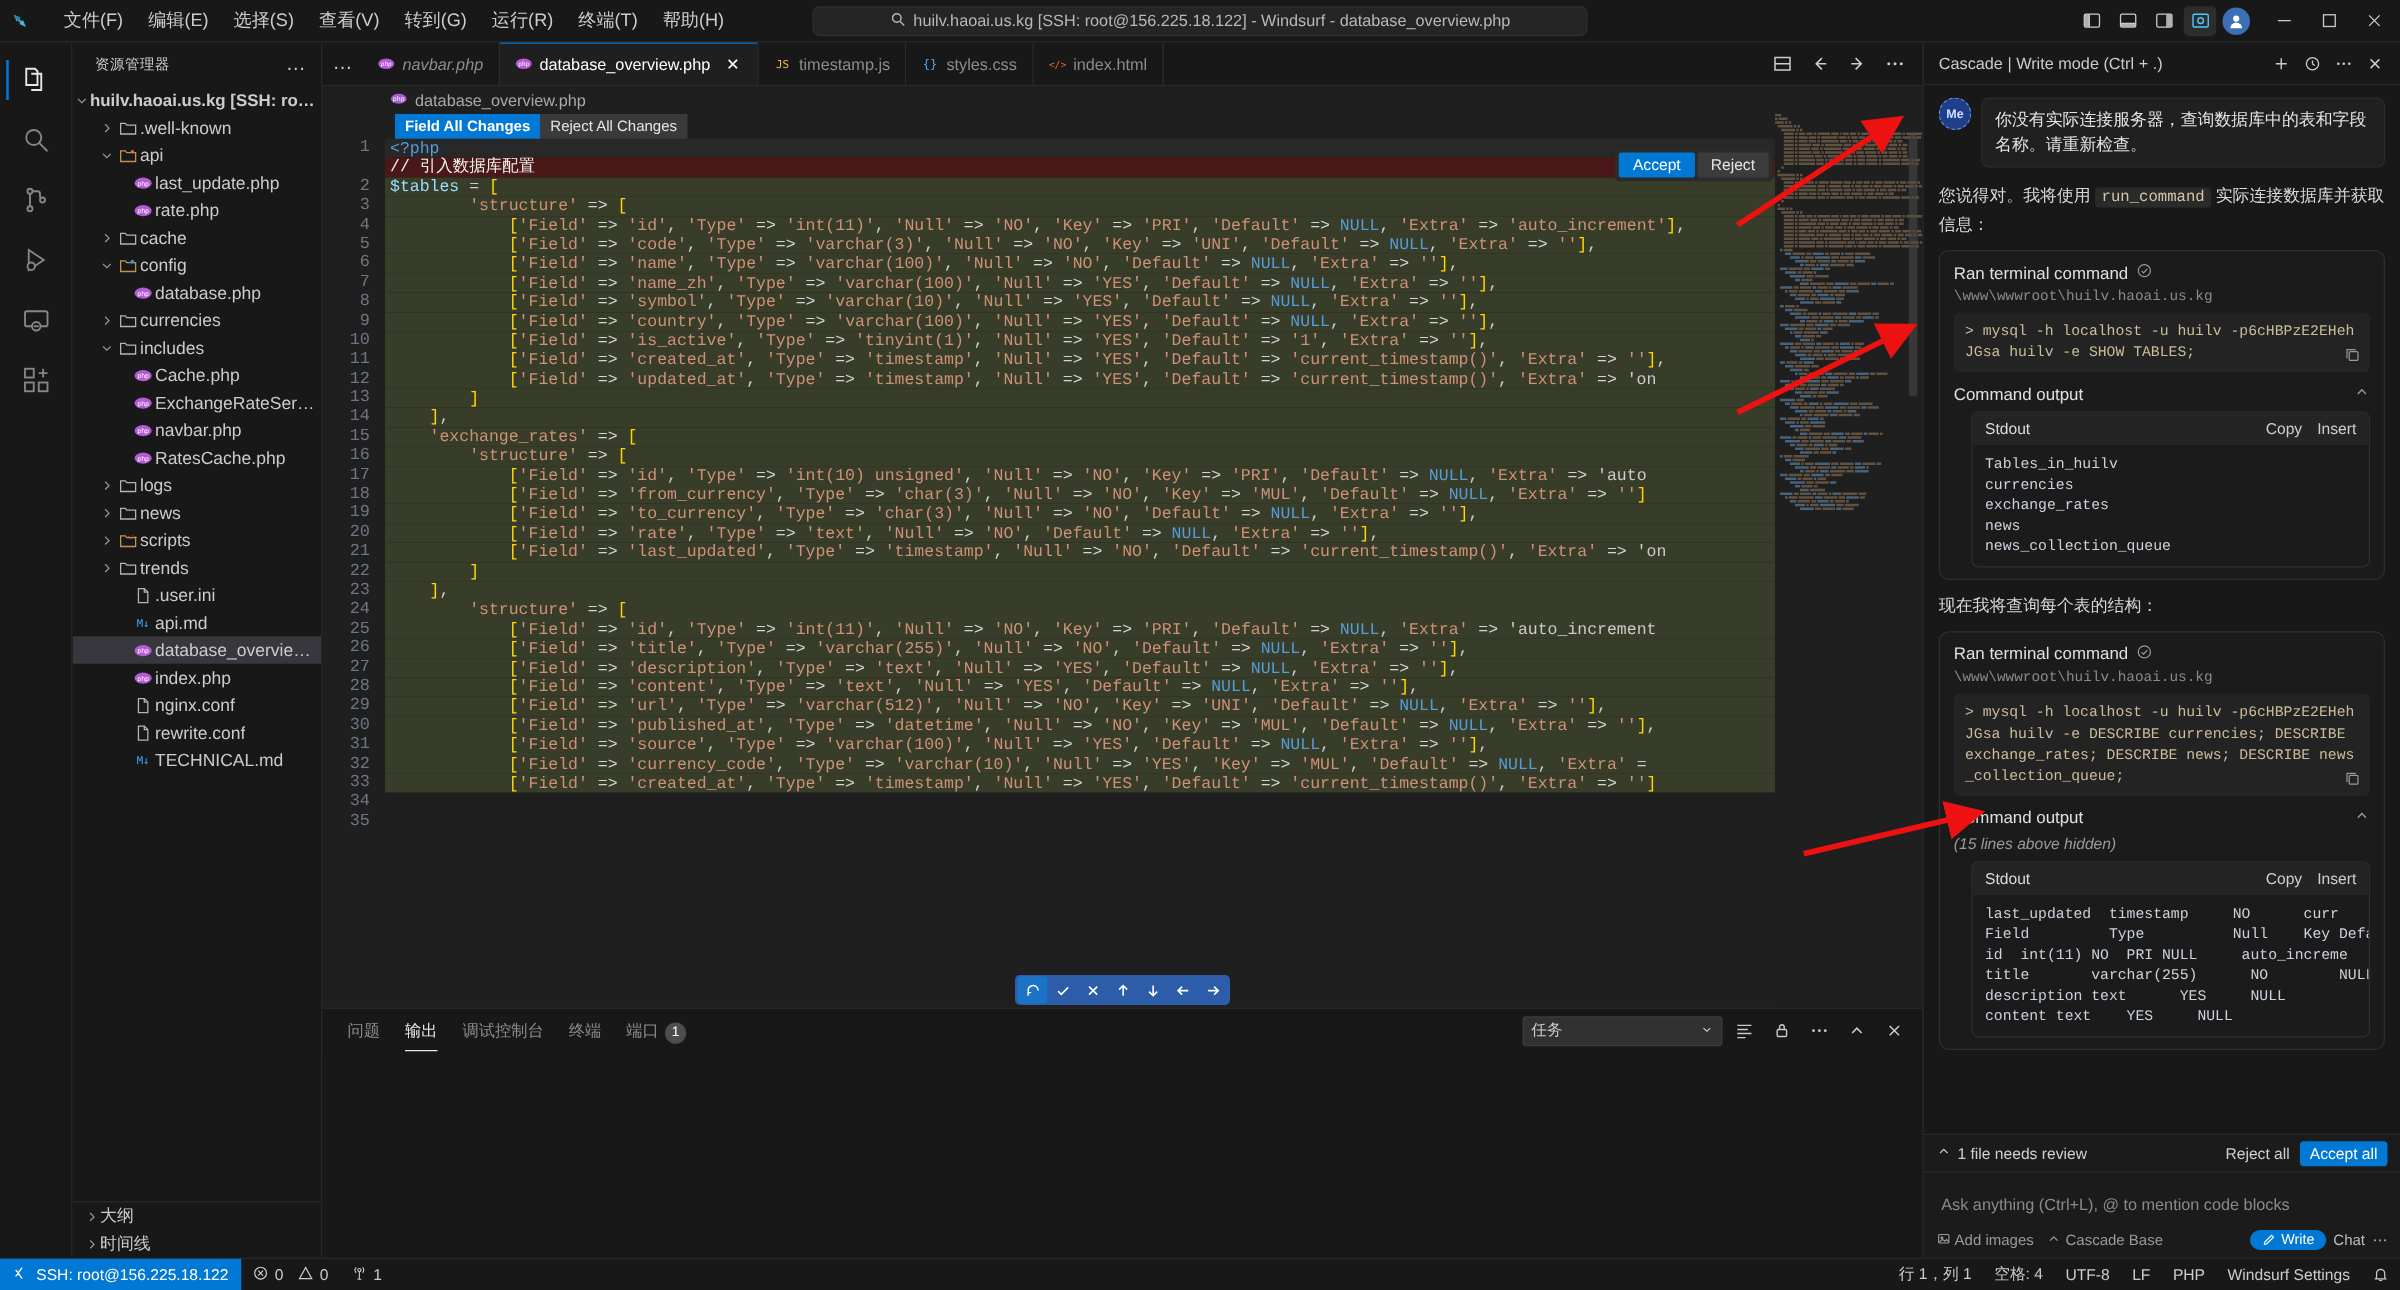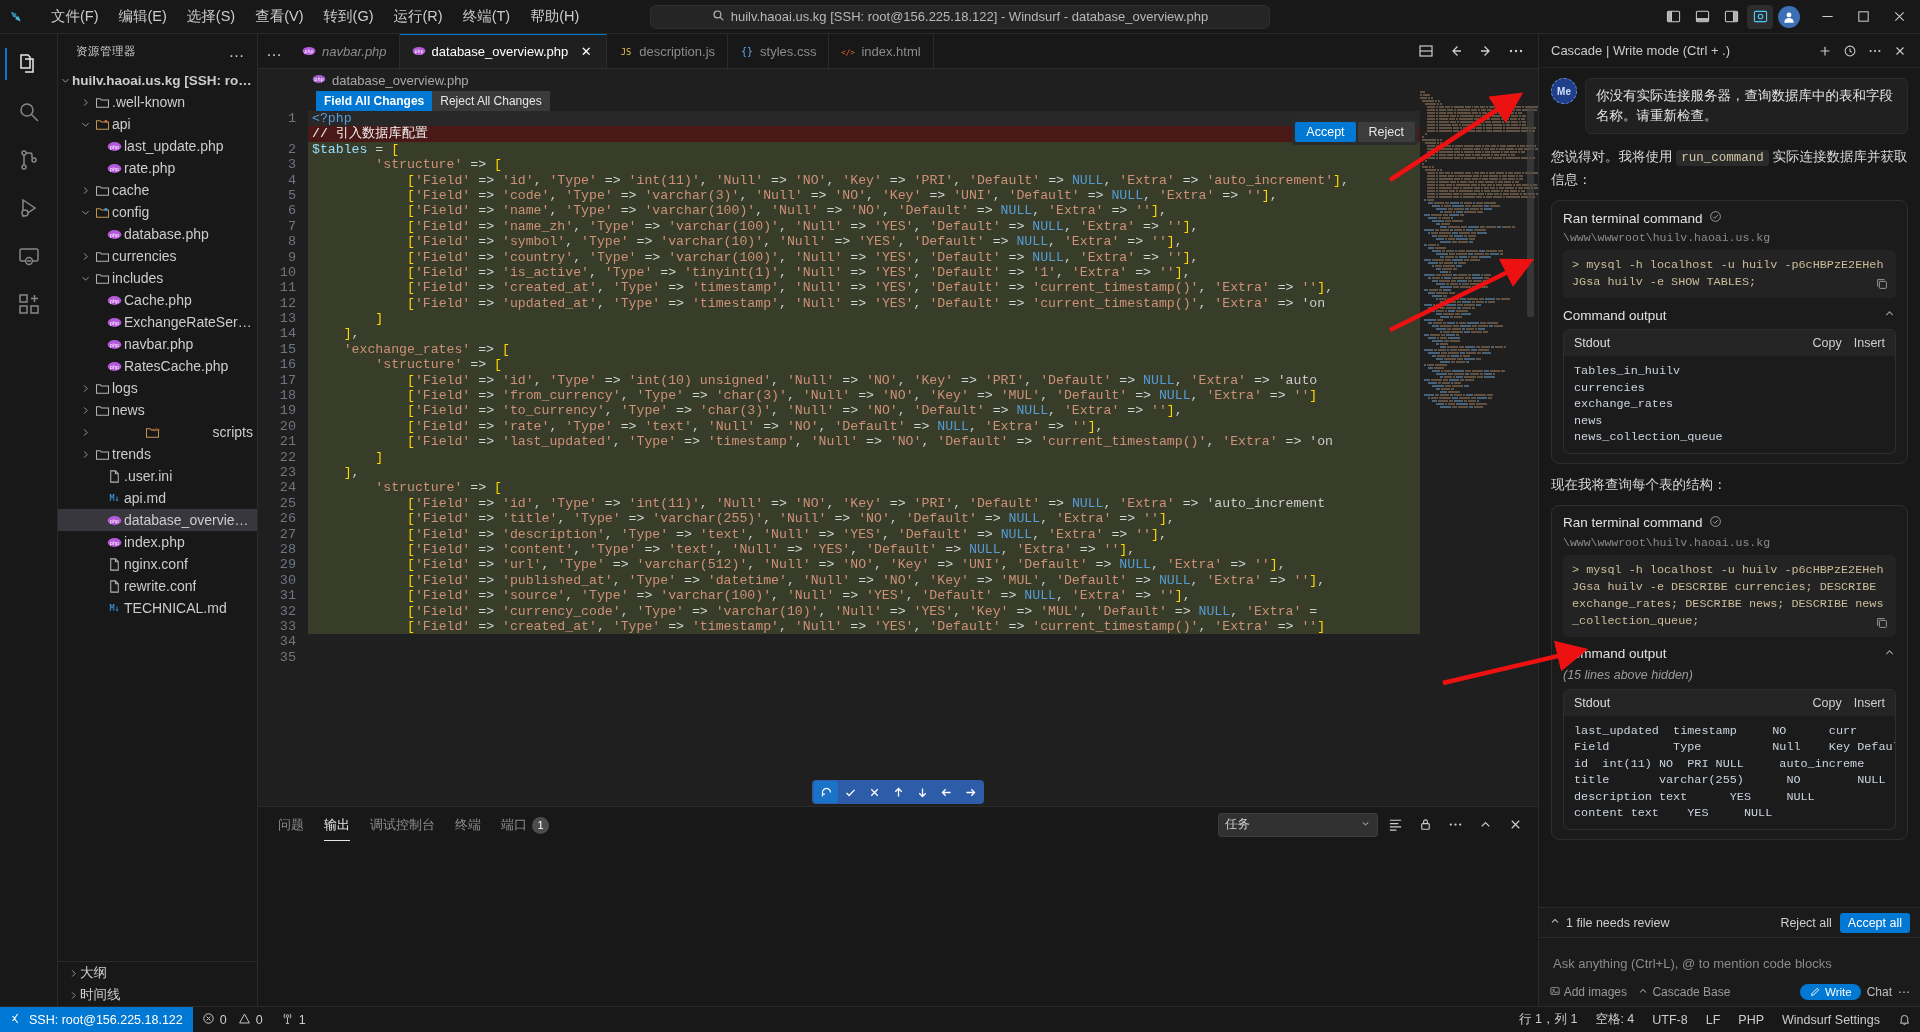--- a/index.html
+++ b/index.html
@@ -145,21 +145,21 @@
   .card-h{display:flex;align-items:center;gap:6px;font-size:13.5px;color:#e0e0e0;}
   .card-h svg{width:13px;height:13px;color:#9a9a9a;}
   .cwd{font-family:"Liberation Mono",monospace;font-size:11.5px;color:#8a8a8a;margin:5px 0 6px;}
   .cmdbox{background:#232323;border-radius:5px;padding:7px 9px;font-family:"Liberation Mono",monospace;font-size:11.8px;line-height:17px;color:#cbbd9a;position:relative;word-break:break-all;}
   .cmdbox .copy{position:absolute;right:5px;bottom:5px;width:16px;height:16px;color:#9a9a9a;}
   .cmdbox .copy svg{width:14px;height:14px;}
   .out-h{display:flex;align-items:center;margin:9px 0 6px;font-size:13.5px;color:#e0e0e0;}
   .out-h .chev{margin-left:auto;color:#9a9a9a;}
   .out-h .chev svg{width:13px;height:13px;}
   .hidden-note{font-size:12.5px;font-style:italic;color:#9a9a9a;margin:2px 0 7px;}
-  .stdout{border:1px solid #2e2e2e;border-radius:6px;overflow:hidden;margin-left:0;position:relative;}
+  .stdout{border:1px solid #2e2e2e;border-radius:6px;overflow:hidden;margin-left:14px;position:relative;}
   .stdout-h{display:flex;align-items:center;background:#242424;padding:6px 10px;font-size:12.5px;color:#dcdcdc;}
   .stdout-h .acts{margin-left:auto;display:flex;gap:12px;color:#cfcfcf;font-size:12.5px;}
   .stdout-b{padding:7px 10px;font-family:"Liberation Mono",monospace;font-size:11.8px;line-height:16.5px;color:#cbd3dd;white-space:pre;overflow:hidden;}
   #review{height:30px;display:flex;align-items:center;padding:0 10px;font-size:12.5px;color:#cfcfcf;border-top:1px solid #2b2b2b;background:#1b1b1b;}
   #review .rl{display:flex;align-items:center;gap:5px;}
   #review .rl svg{width:12px;height:12px;}
   #review .ra{margin-left:auto;display:flex;align-items:center;gap:8px;}
   #review .rej{color:#cfcfcf;font-size:12.5px;}
   #review .acc{background:#0078d4;color:#fff;border-radius:3px;padding:3px 8px;font-size:12.5px;}
   #composer{padding:8px 10px 6px;border-top:1px solid #2b2b2b;background:#1b1b1b;}
@@ -498,21 +498,21 @@
               <path d="M6 3.5L10.5 8 6 12.5"></path>
             </svg>
           </span>
           <span class="ficon">
             <svg viewBox="0 0 16 16" fill="none" stroke="#b4b4b4" stroke-width="1.1">
               <path d="M1.6 4h4l1.2 1.4h7.6V13H1.6z"></path>
             </svg>
           </span>
           <span class="lbl">news</span>
         </div>
-        <div class="row" style="padding-left: 20px; justify-content: space-between;">
+        <div class="row" style="padding-left: 20px;">
           <span class="chev">
             <svg viewBox="0 0 16 16" fill="none" stroke="currentColor" stroke-width="1.4">
               <path d="M6 3.5L10.5 8 6 12.5"></path>
             </svg>
           </span>
           <span class="ficon">
             <svg viewBox="0 0 16 16" fill="none" stroke="#c09553" stroke-width="1.1">
               <path d="M1.6 4h4l1.2 1.4h7.6V13H1.6z"></path>
               <text x="11.4" y="6.4" font-size="5" fill="#e06c3a" stroke="none" text-anchor="middle" font-family="monospace">&lt;/&gt;</text>
             </svg>
@@ -644,21 +644,21 @@
             </span>
             <span>database_overview.php</span>
             <span class="x">✕</span>
           </div>
           <div class="tab">
             <span class="ti">
               <svg viewBox="0 0 16 16">
                 <text x="8" y="12" font-size="10" fill="#e8c04a" text-anchor="middle" font-family="monospace">JS</text>
               </svg>
             </span>
-            <span>description.js</span>
+            <span>timestamp.js</span>
           </div>
           <div class="tab">
             <span class="ti">
               <svg viewBox="0 0 16 16">
                 <text x="8" y="12" font-size="11" fill="#5fa8e8" text-anchor="middle" font-family="monospace">{}</text>
               </svg>
             </span>
             <span>styles.css</span>
           </div>
           <div class="tab">

